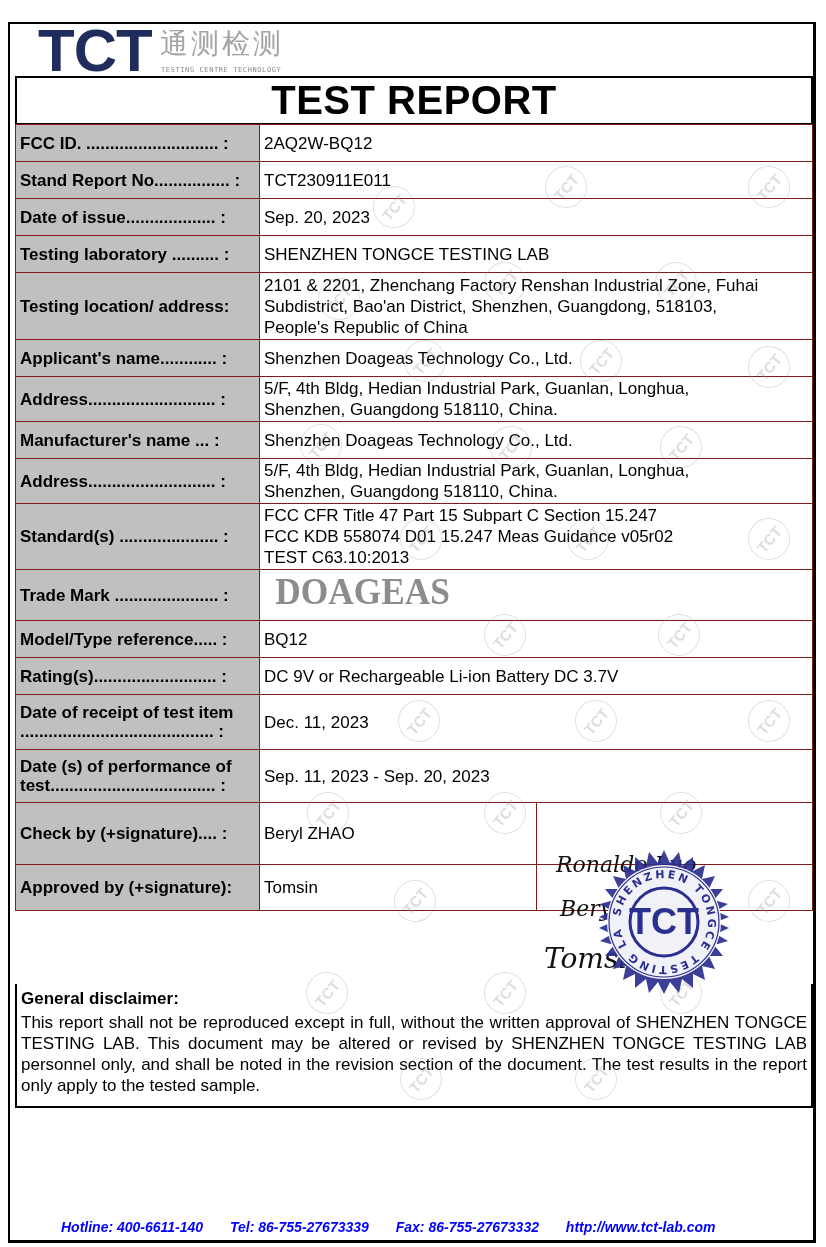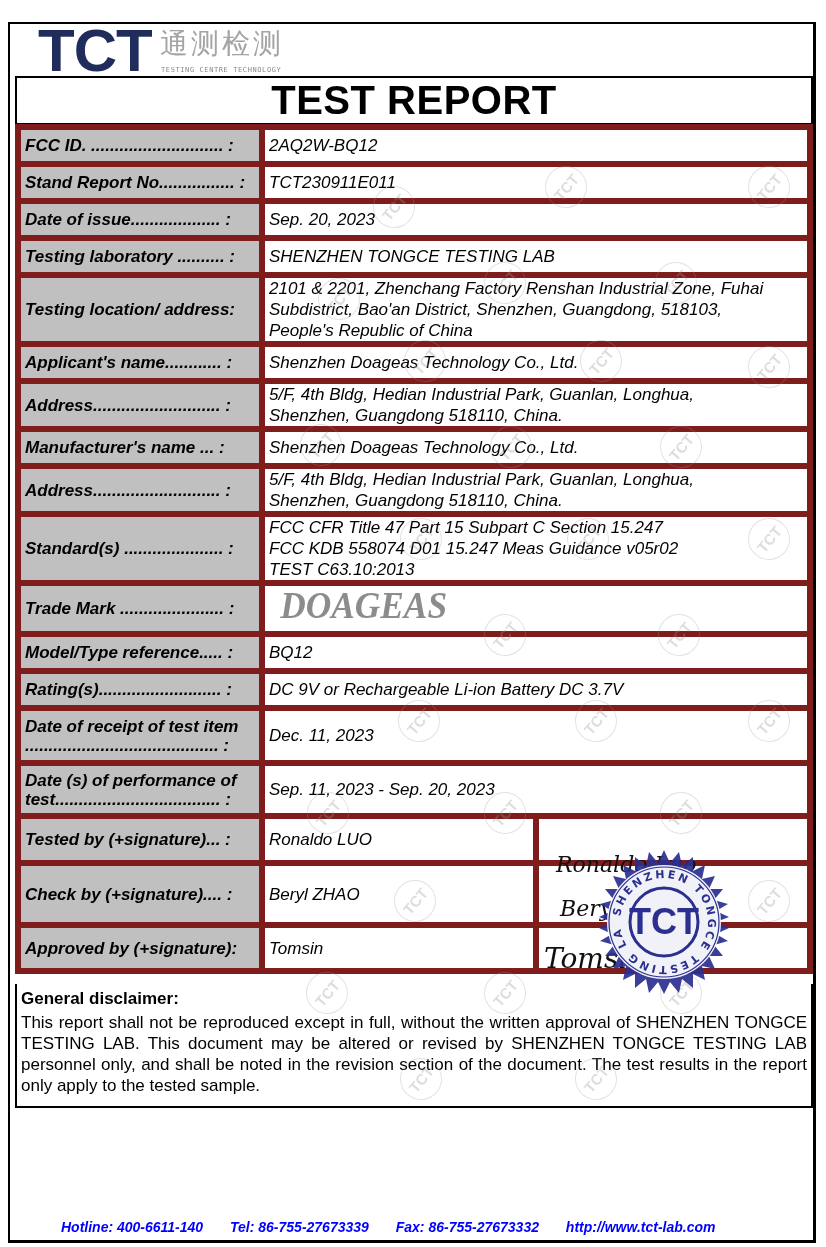--- a/index.html
+++ b/index.html
@@ -16,21 +16,21 @@
     .logo-cn { position: absolute; left: 122px; top: 2px; font-family: "DejaVu Sans", sans-serif;
                font-size: 28px; line-height: 32px; color: #a4a4a4; letter-spacing: 3px; white-space: nowrap; }
     .logo-en { position: absolute; left: 123px; top: 40px; font-family: "DejaVu Sans Mono", monospace;
                font-size: 7px; line-height: 8px; color: #8a8a8a; letter-spacing: 0.6px; white-space: nowrap; }
 
     .title-box { position: absolute; left: 15px; top: 76px; width: 798px; height: 49px;
                  border: 2px solid #000; display: flex; align-items: center; justify-content: center; }
     .title { font-weight: 700; font-size: 40px; letter-spacing: 0.5px; text-align: center; }
 
     .tbl { position: absolute; left: 15px; top: 124px; width: 798px; border-collapse: collapse; table-layout: fixed; }
-    .tbl td { border: 6px solid #7f1d1d; vertical-align: middle; font-style: italic; }
+    .tbl td { border: 1px solid #7f1d1d; vertical-align: middle; }
     .tbl td.lbl { background: #c0c0c0; width: 244px; font-weight: 700; font-size: 17px;
                   line-height: 19px; padding: 0 4px; white-space: nowrap; }
     .tbl td.val { font-size: 17px; line-height: 21px; padding: 0 4px; }
     .tbl td.val .ml { display: block; }
     .tbl td.sig { font-size: 17px; padding: 0 4px; }
     .tm-logo { font-family: "Liberation Serif", "DejaVu Serif", serif; font-weight: 700;
                font-size: 38px; color: #8c8c8c; letter-spacing: 0px; padding-left: 12px; display: inline-block;
                transform: scaleX(0.93); transform-origin: left center; }
 
     .disc-box { position: absolute; left: 15px; top: 984px; width: 798px; height: 124px;
@@ -143,25 +143,20 @@
       <span class="ml" style="display:block">......................................... :</span>
     </td>
     <td class="val" colspan="2">Dec. 11, 2023</td>
   </tr>
   <tr style="height:53px">
     <td class="lbl">
       <span class="ml" style="display:block">Date (s) of performance of</span>
       <span class="ml" style="display:block">test................................... :</span>
     </td>
     <td class="val" colspan="2">Sep. 11, 2023 - Sep. 20, 2023</td>
-  </tr>
-  <tr style="height:47px">
-    <td class="lbl">Tested by (+signature)... :</td>
-    <td class="val" style="width:278px">Ronaldo LUO</td>
-    <td class="sig"></td>
   </tr>
   <tr style="height:62px">
     <td class="lbl">Check by (+signature).... :</td>
     <td class="val">Beryl ZHAO</td>
     <td class="sig"></td>
   </tr>
   <tr style="height:46px">
     <td class="lbl">Approved by (+signature):</td>
     <td class="val">Tomsin</td>
     <td class="sig"></td>

